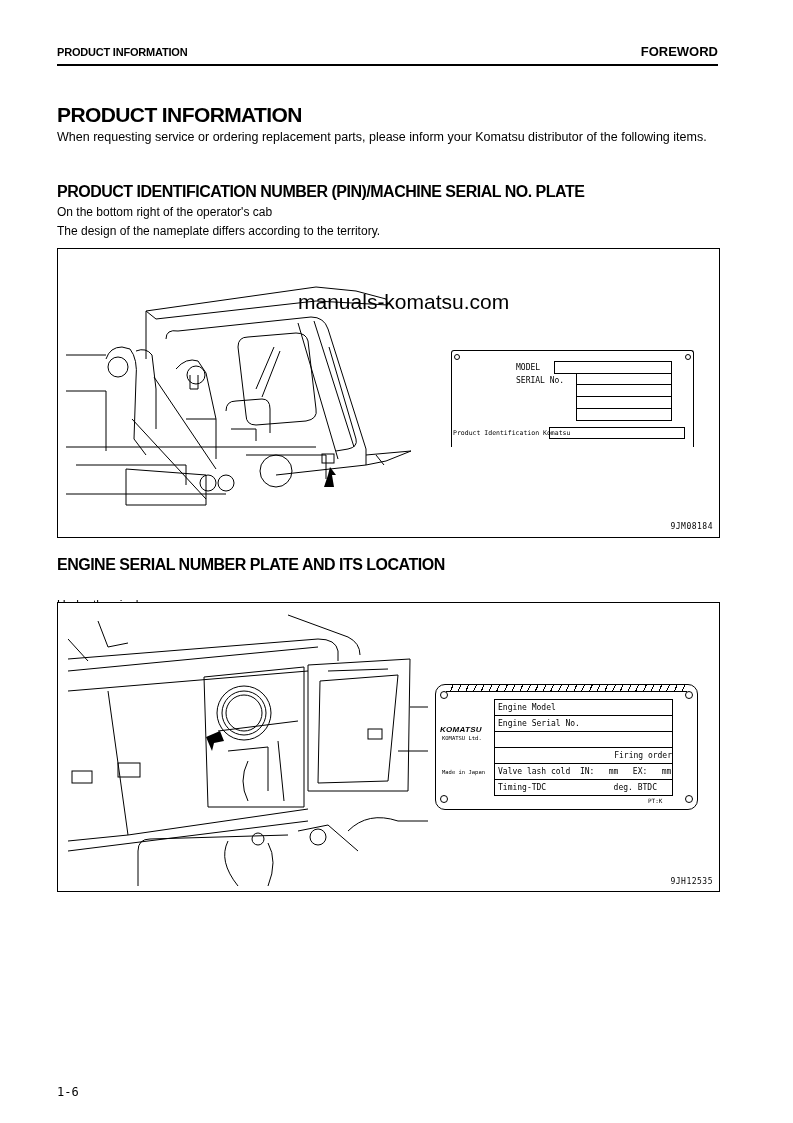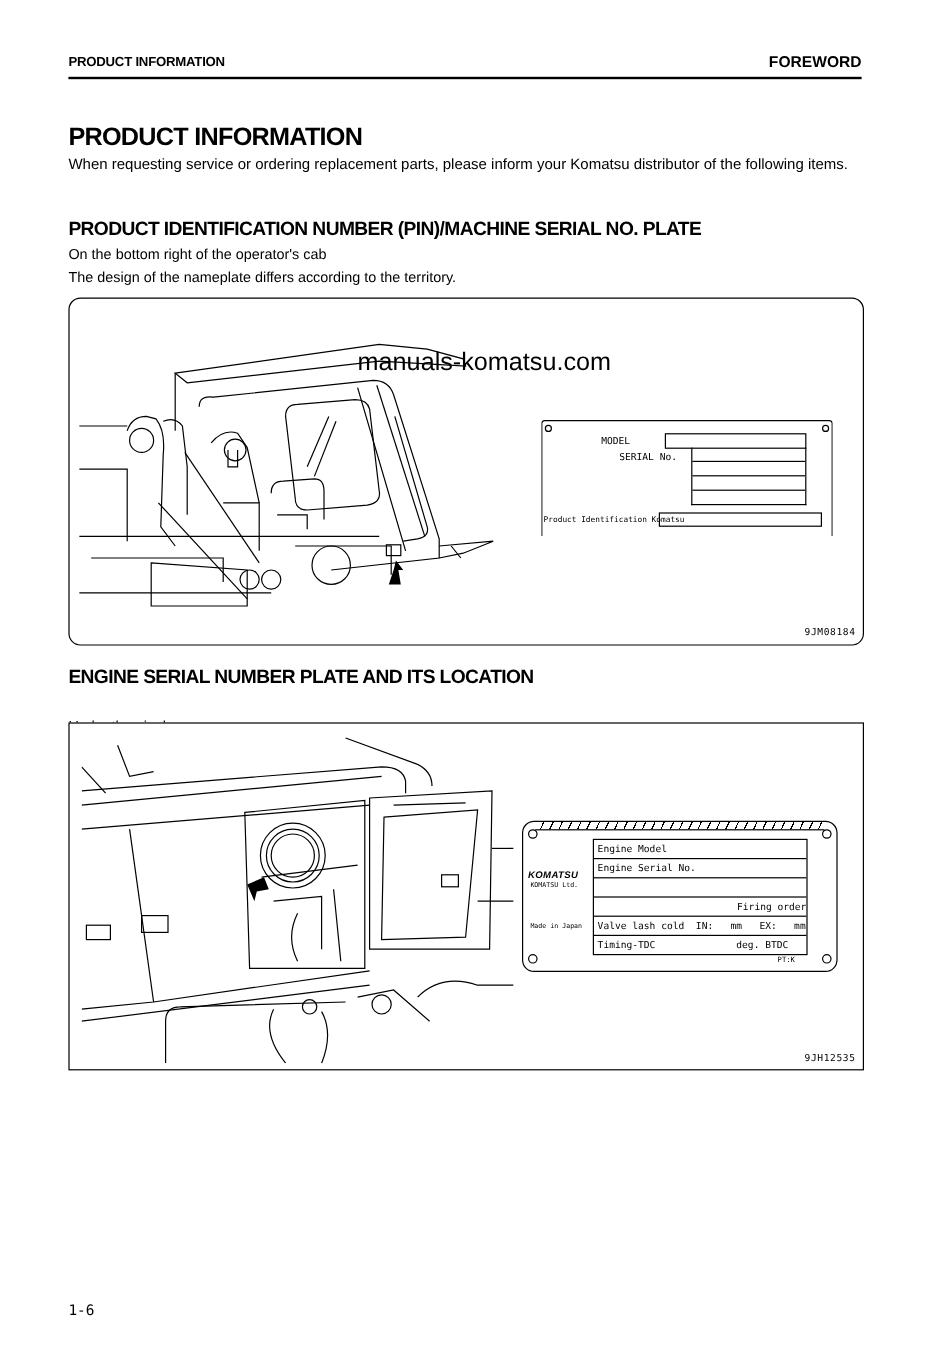--- a/index.html
+++ b/index.html
@@ -26,21 +26,21 @@
 <div class="abs hdr-right">FOREWORD</div>
 <div class="abs hdr-rule"></div>
 
 <div class="abs title">PRODUCT INFORMATION</div>
 <div class="abs intro">When requesting service or ordering replacement parts, please inform your Komatsu distributor of the following items.</div>
 
 <div class="abs h2" style="left:57px; top:183px;">PRODUCT IDENTIFICATION NUMBER (PIN)/MACHINE SERIAL NO. PLATE</div>
 <div class="abs p" style="left:57px; top:205px;">On the bottom right of the operator's cab</div>
 <div class="abs p" style="left:57px; top:224px;">The design of the nameplate differs according to the territory.</div>
 
-<div class="abs figbox" style="left:57px; top:248px; width:661px; height:288px;border-radius:10px;">
+<div class="abs figbox" style="left:57px; top:248px; width:661px; height:288px;">
 
   <svg class="abs" style="left:8px; top:20px;" width="360" height="250" viewBox="0 0 360 250">
     <g fill="none" stroke="#000" stroke-width="1">
 
       <path d="M80 42 L250 18 L290 22 L320 30 L322 36 L250 32 L90 50 Z"></path>
       <path d="M80 42 L80 90"></path>
 
       <path d="M100 70 Q100 60 112 62 L245 48 Q258 48 262 60 L300 180 L300 196 L210 206"></path>
       <path d="M248 52 L288 178"></path>
       <path d="M232 54 L272 190"></path>
@@ -80,21 +80,21 @@
     </g>
 
     <path d="M258 218 L262 206 L264 198 L270 206 L266 206 L268 218 Z" fill="#000"></path>
   </svg>
 
   <div class="abs watermark" style="left:240px; top:41px;">manuals-komatsu.com</div>
 
   <div class="abs" style="left:393px; top:101px; width:241px; height:96px; border:1px solid #000; border-bottom:none; border-radius:3px 3px 0 0;">
     <span class="abs" style="left:2px; top:3px; width:4px; height:4px; border:1px solid #000; border-radius:50%;"></span>
     <span class="abs" style="right:2px; top:3px; width:4px; height:4px; border:1px solid #000; border-radius:50%;"></span>
-    <div class="abs plate-txt" style="left:49px; top:12px;">MODEL</div>
+    <div class="abs plate-txt" style="left:64px; top:12px;">MODEL</div>
     <div class="abs" style="left:102px; top:10px; width:116px; height:11px; border:1px solid #000;"></div>
     <div class="abs plate-txt" style="left:64px; top:25px;">SERIAL No.</div>
     <div class="abs" style="left:124px; top:22px; width:94px; height:47px; border:1px solid #000; border-top:none;">
       <div style="height:11px; border-bottom:1px solid #000;"></div>
       <div style="height:11px; border-bottom:1px solid #000;"></div>
       <div style="height:11px; border-bottom:1px solid #000;"></div>
     </div>
     <div class="abs plate-txt" style="left:1px; top:78px; font-size:6.5px;">Product Identification Komatsu</div>
     <div class="abs" style="left:97px; top:76px; width:134px; height:10px; border:1px solid #000;"></div>
   </div>

